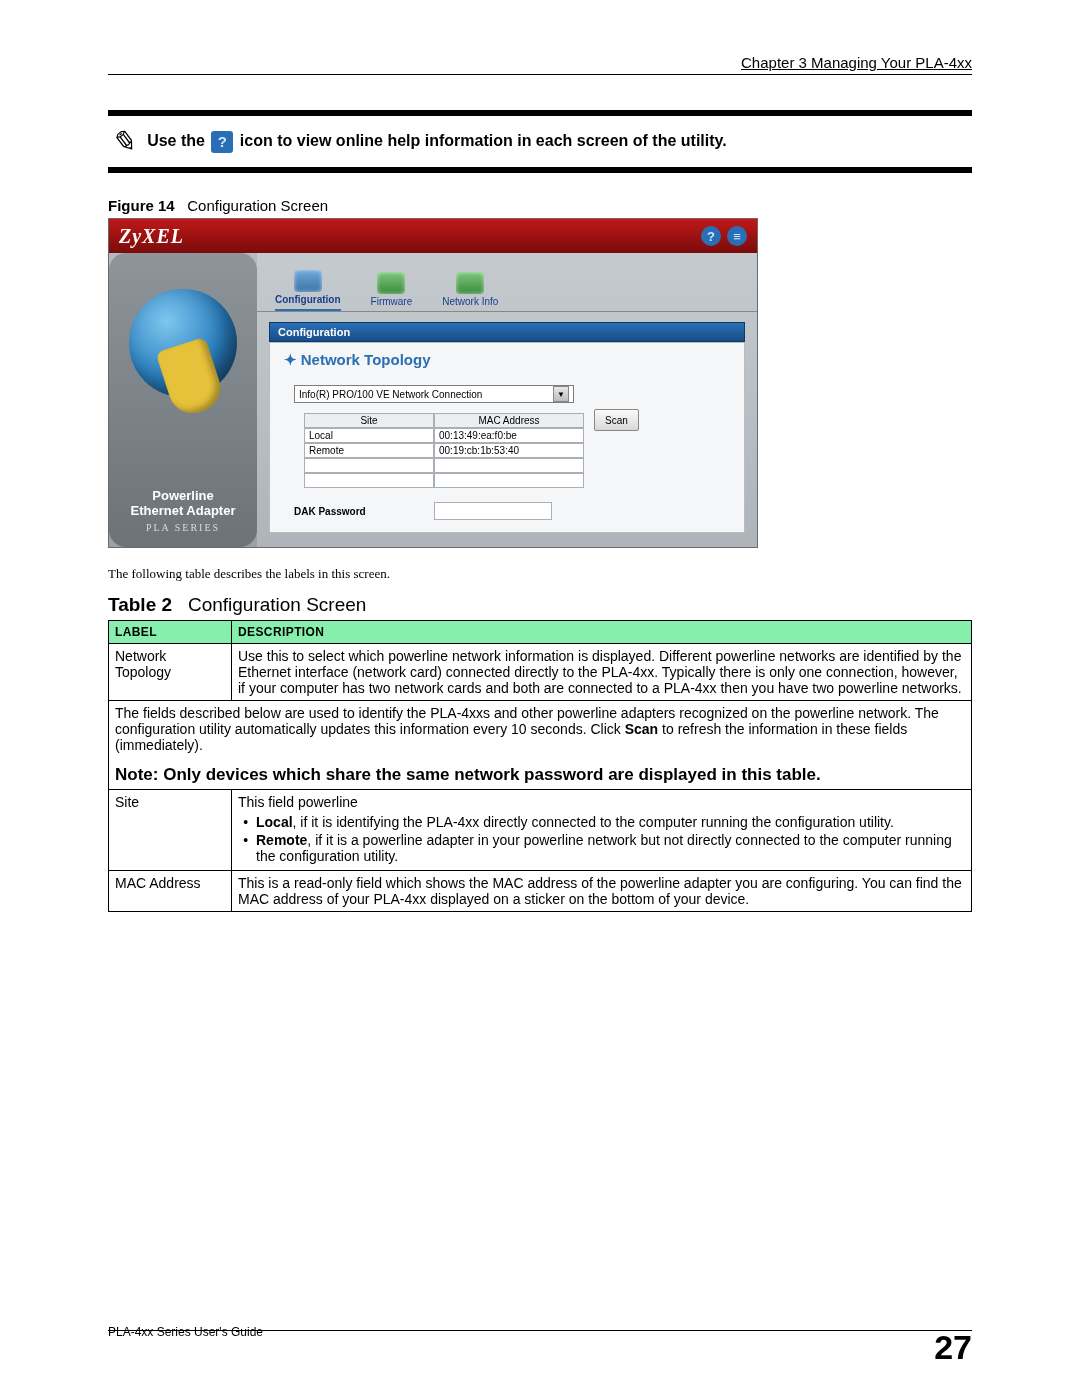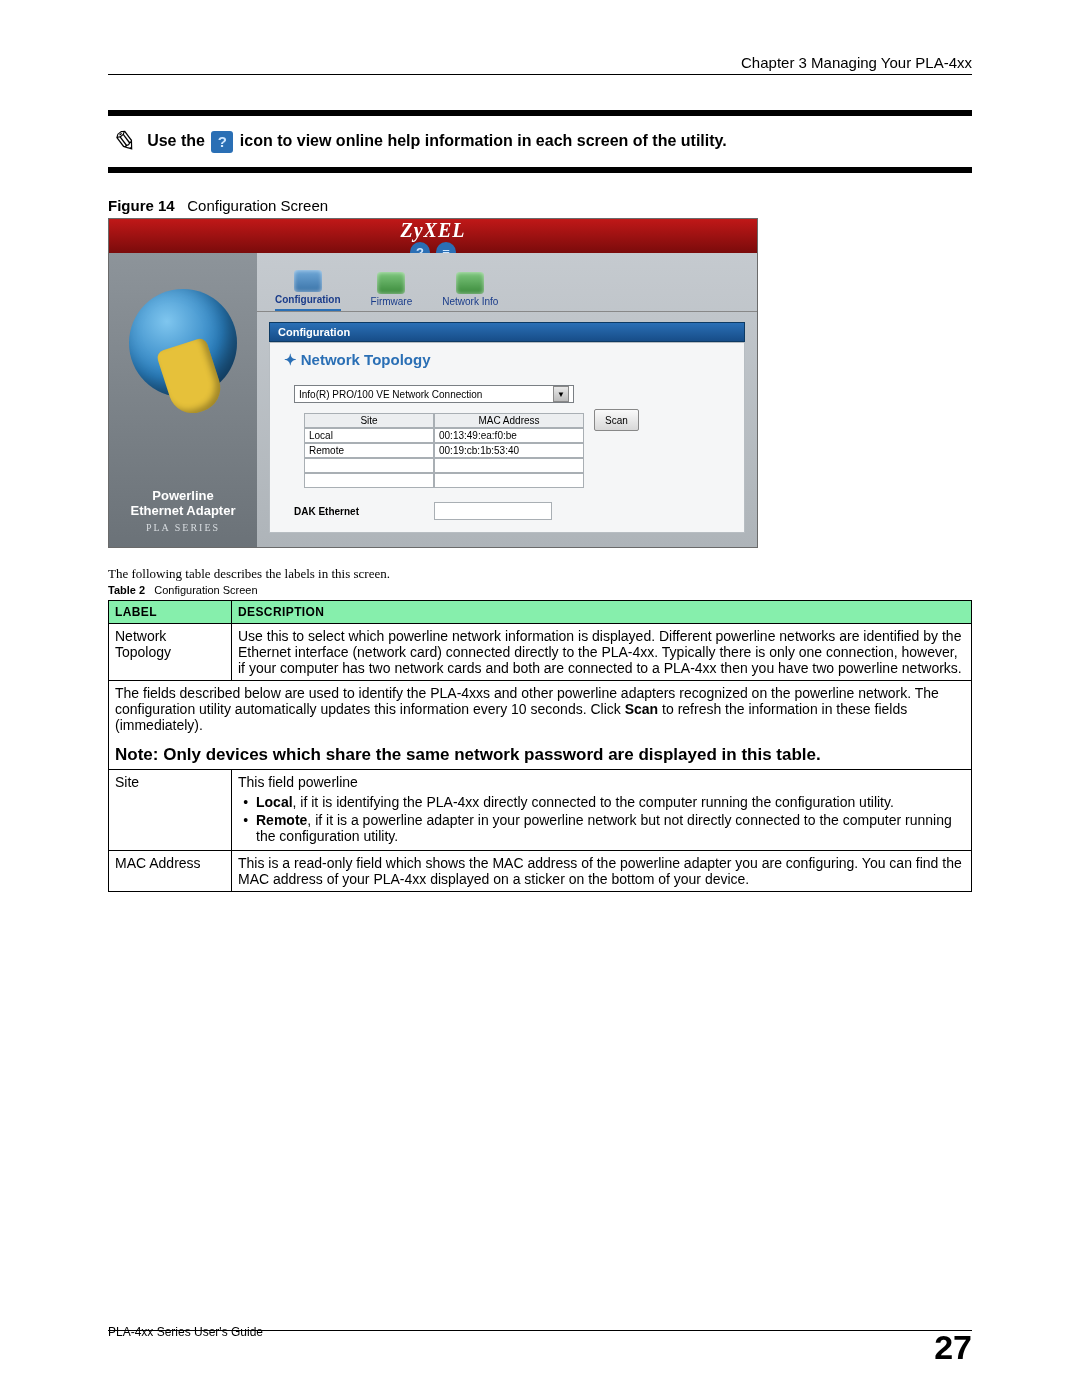--- a/index.html
+++ b/index.html
@@ -1,35 +1,35 @@
 <!DOCTYPE html>
 <html><head>
 <meta charset="utf-8">
 <style>
   body { margin:0; background:#fff; font-family: Arial, Helvetica, sans-serif; }
   .page { width:1080px; height:1397px; margin:0 auto; background:#fff; position:relative; box-sizing:border-box; padding:56px 108px 45px 108px; }
   .hdr-line { position:absolute; left:108px; right:108px; top:74px; border-top:1px solid #000; }
-  .chapter { position:absolute; top:54px; right:108px; font-size:15px; }
+  .chapter { position:absolute; top:54px; right:108px; font-size:15px;text-decoration:underline; }
   
   .callout-bars { margin-top:40px; }
   .bar { height:6px; background:#000; }
   .callout-row { display:flex; align-items:center; gap:12px; padding:8px 0 8px 2px; }
   .pencil-icon { font-size:30px; font-style:italic; font-family: Georgia, serif; }
   .callout-text { font-weight:bold; font-size:16px; line-height:1.3; }
   .help-badge { display:inline-flex; align-items:center; justify-content:center; width:22px; height:22px; background:#2a6fb5; color:#cfe7ff; font-weight:bold; border-radius:3px; font-size:15px; vertical-align:middle; margin:0 2px; }
   
   .fig-caption { margin-top:24px; font-size:15px; }
   .fig-caption .b { font-weight:bold; }
   .util-window { margin-top:4px; width:648px; border:1px solid #6a6a6a; background:linear-gradient(#b9bec2,#9aa0a5); font-size:11px; }
-  .util-top { height:34px; background:linear-gradient(#c01818,#7a0b0b); display:flex; align-items:center; justify-content:space-between; padding:0 10px;flex-direction:column; }
+  .util-top { height:34px; background:linear-gradient(#c01818,#7a0b0b); display:flex; align-items:center; justify-content:space-between; padding:0 10px; }
   .logo { color:#fff; font-style:italic; font-weight:bold; font-size:20px; letter-spacing:1px; font-family: Georgia, serif; }
   .top-icons { display:flex; gap:6px; }
   .top-icons .ic { width:20px; height:20px; border-radius:10px; background:#2a6fb5; color:#cfe7ff; display:flex; align-items:center; justify-content:center; font-weight:bold; font-size:13px; }
   .util-body { display:flex; }
-  .side-art { width:148px; height:280px; background:linear-gradient(#8d949a,#6b7278); display:flex; flex-direction:column; align-items:center; justify-content:flex-end; color:#fff; text-align:right; padding-bottom:14px; position:relative; }
+  .side-art { width:148px; height:280px; background:linear-gradient(#8d949a,#6b7278); display:flex; flex-direction:column; align-items:center; justify-content:flex-end; color:#fff; text-align:right; padding-bottom:14px; position:relative;border-radius:17px; }
   .globe { position:absolute; top:36px; left:20px; width:108px; height:108px; border-radius:54px; background:radial-gradient(circle at 35% 30%, #7fc6ef 0%, #2a7fbf 55%, #0d3a63 100%); box-shadow: inset -10px -10px 20px rgba(0,0,0,.35); }
   .plug { position:absolute; top:90px; left:56px; width:52px; height:70px; background:#e6c13a; border-radius:8px 8px 24px 24px; transform:rotate(-18deg); box-shadow:inset -4px -4px 6px rgba(0,0,0,.3);}  
   .side-art .t1 { font-weight:bold; font-size:13px; margin-top:120px;}
   .side-art .t2 { font-weight:bold; font-size:13px;}
   .side-art .t3 { font-size:10px; letter-spacing:2px; color:#d8dde1; margin-top:4px; font-family: Georgia, serif; }
   .main-pane { flex:1; background:linear-gradient(#c5cacf,#aeb4b9); }
   .tabs { display:flex; gap:30px; padding:6px 18px 0 18px; border-bottom:1px solid #888; height:52px; align-items:flex-end; }
   .tab { display:flex; flex-direction:column; align-items:center; gap:2px; font-size:10px; color:#1a3c8a; padding-bottom:4px;}
   .tab.active { font-weight:bold; border-bottom:2px solid #2a6fb5; }
   .tab .ticon { width:28px; height:22px; border-radius:4px; background:linear-gradient(#6fa8d8,#3a73a8); box-shadow:inset 0 0 4px rgba(255,255,255,.6);}
@@ -45,21 +45,21 @@
   .grid .h .cell { background:#eceef0; text-align:center; }
   .grid .cA { width:130px;} .grid .cB { width:150px;}
   .btn { height:20px; padding:0 10px; border:1px solid #888; background:linear-gradient(#fafafa,#d8d8d8); font-size:10px; border-radius:2px; display:inline-flex; align-items:center;}
   .scanrow { display:flex; gap:10px; align-items:flex-start; margin-left:10px;}
   .formrow { display:flex; align-items:center; margin:8px 0 0 10px; gap:8px;}
   .formrow .lbl { width:132px; font-weight:bold; font-size:10px;}
   .formrow input { width:118px; height:18px; border:1px solid #a9afb4; background:#fff; font-size:10px; padding:1px 4px; box-sizing:border-box;}
   .formrow input[disabled]{ color:#9aa0a5;}
   
   .body-text { margin-top:18px; font-family: Georgia, 'Times New Roman', serif; font-size:13px; }
-  .tbl-caption { margin-top:2px; font-size:11px; font-family: Arial, sans-serif;}
+  .tbl-caption { margin-top:12px; font-size:19px; font-family: Arial, sans-serif;}
   .tbl-caption .b { font-weight:bold;}
   table.desc { border-collapse:collapse; width:100%; margin-top:4px; font-size:14px; }
   table.desc th, table.desc td { border:1px solid #000; padding:4px 6px; vertical-align:top; text-align:left; }
   table.desc th { background:#86efac; font-size:12px; letter-spacing:0.4px; }
   table.desc .lcol { width:110px; }
   .spanrow td { padding:8px 10px; }
   .note { font-weight:bold; font-size:17px; margin-top:12px; padding-left:28px; text-indent:-28px; display:block;}
   .bullets { margin:4px 0 0 0; padding-left:18px; }
   .bullets li { margin-bottom:2px; list-style-type: '•  '; }
   
@@ -150,21 +150,21 @@
                   <div class="cell cB"></div>
                 </div>
               <div class="row">
                   <div class="cell cA"></div>
                   <div class="cell cB"></div>
                 </div>
             </div>
             <span class="btn">Scan</span>
           </div>
           <div class="formrow">
-            <span class="lbl">DAK Ethernet</span>
+            <span class="lbl">DAK Password</span>
             <input type="text" style="">
           </div>
         </div>
       </div>
     </div>
   </div>
 
   <div class="body-text">The following table describes the labels in this screen.</div>
   <div class="tbl-caption">
     <span class="b">Table 2</span>&nbsp;&nbsp;&nbsp;<span>Configuration Screen</span>

